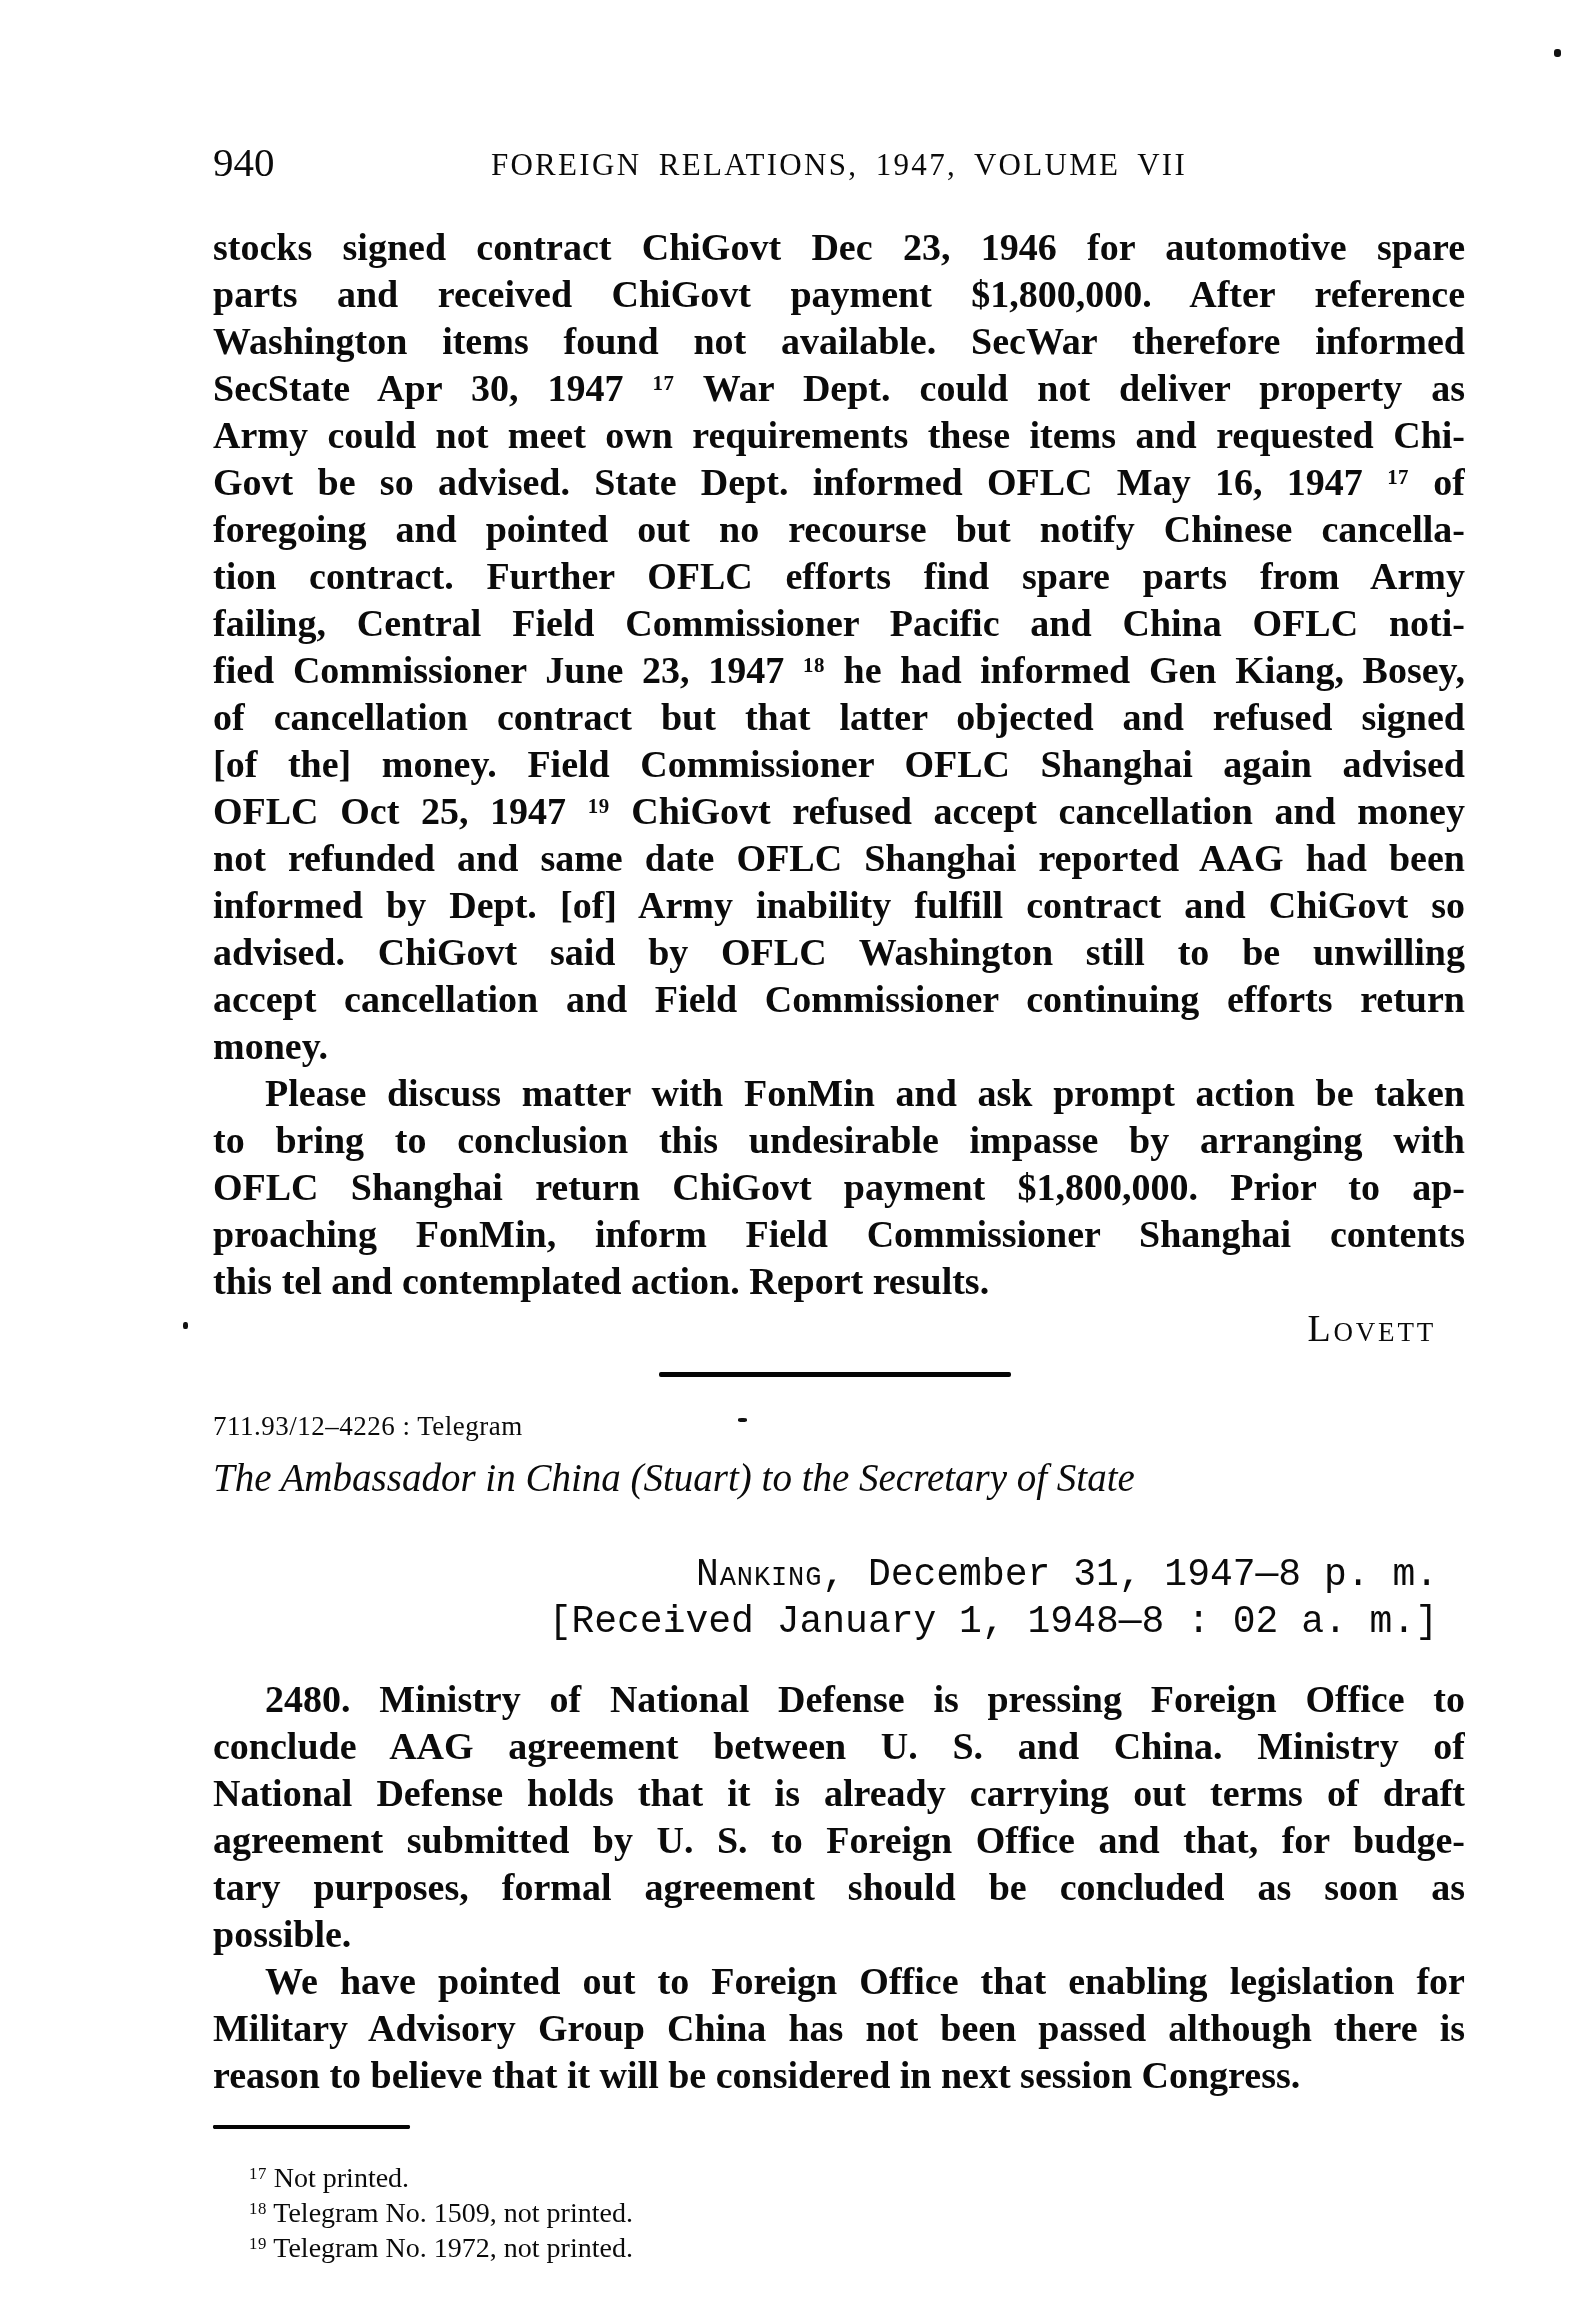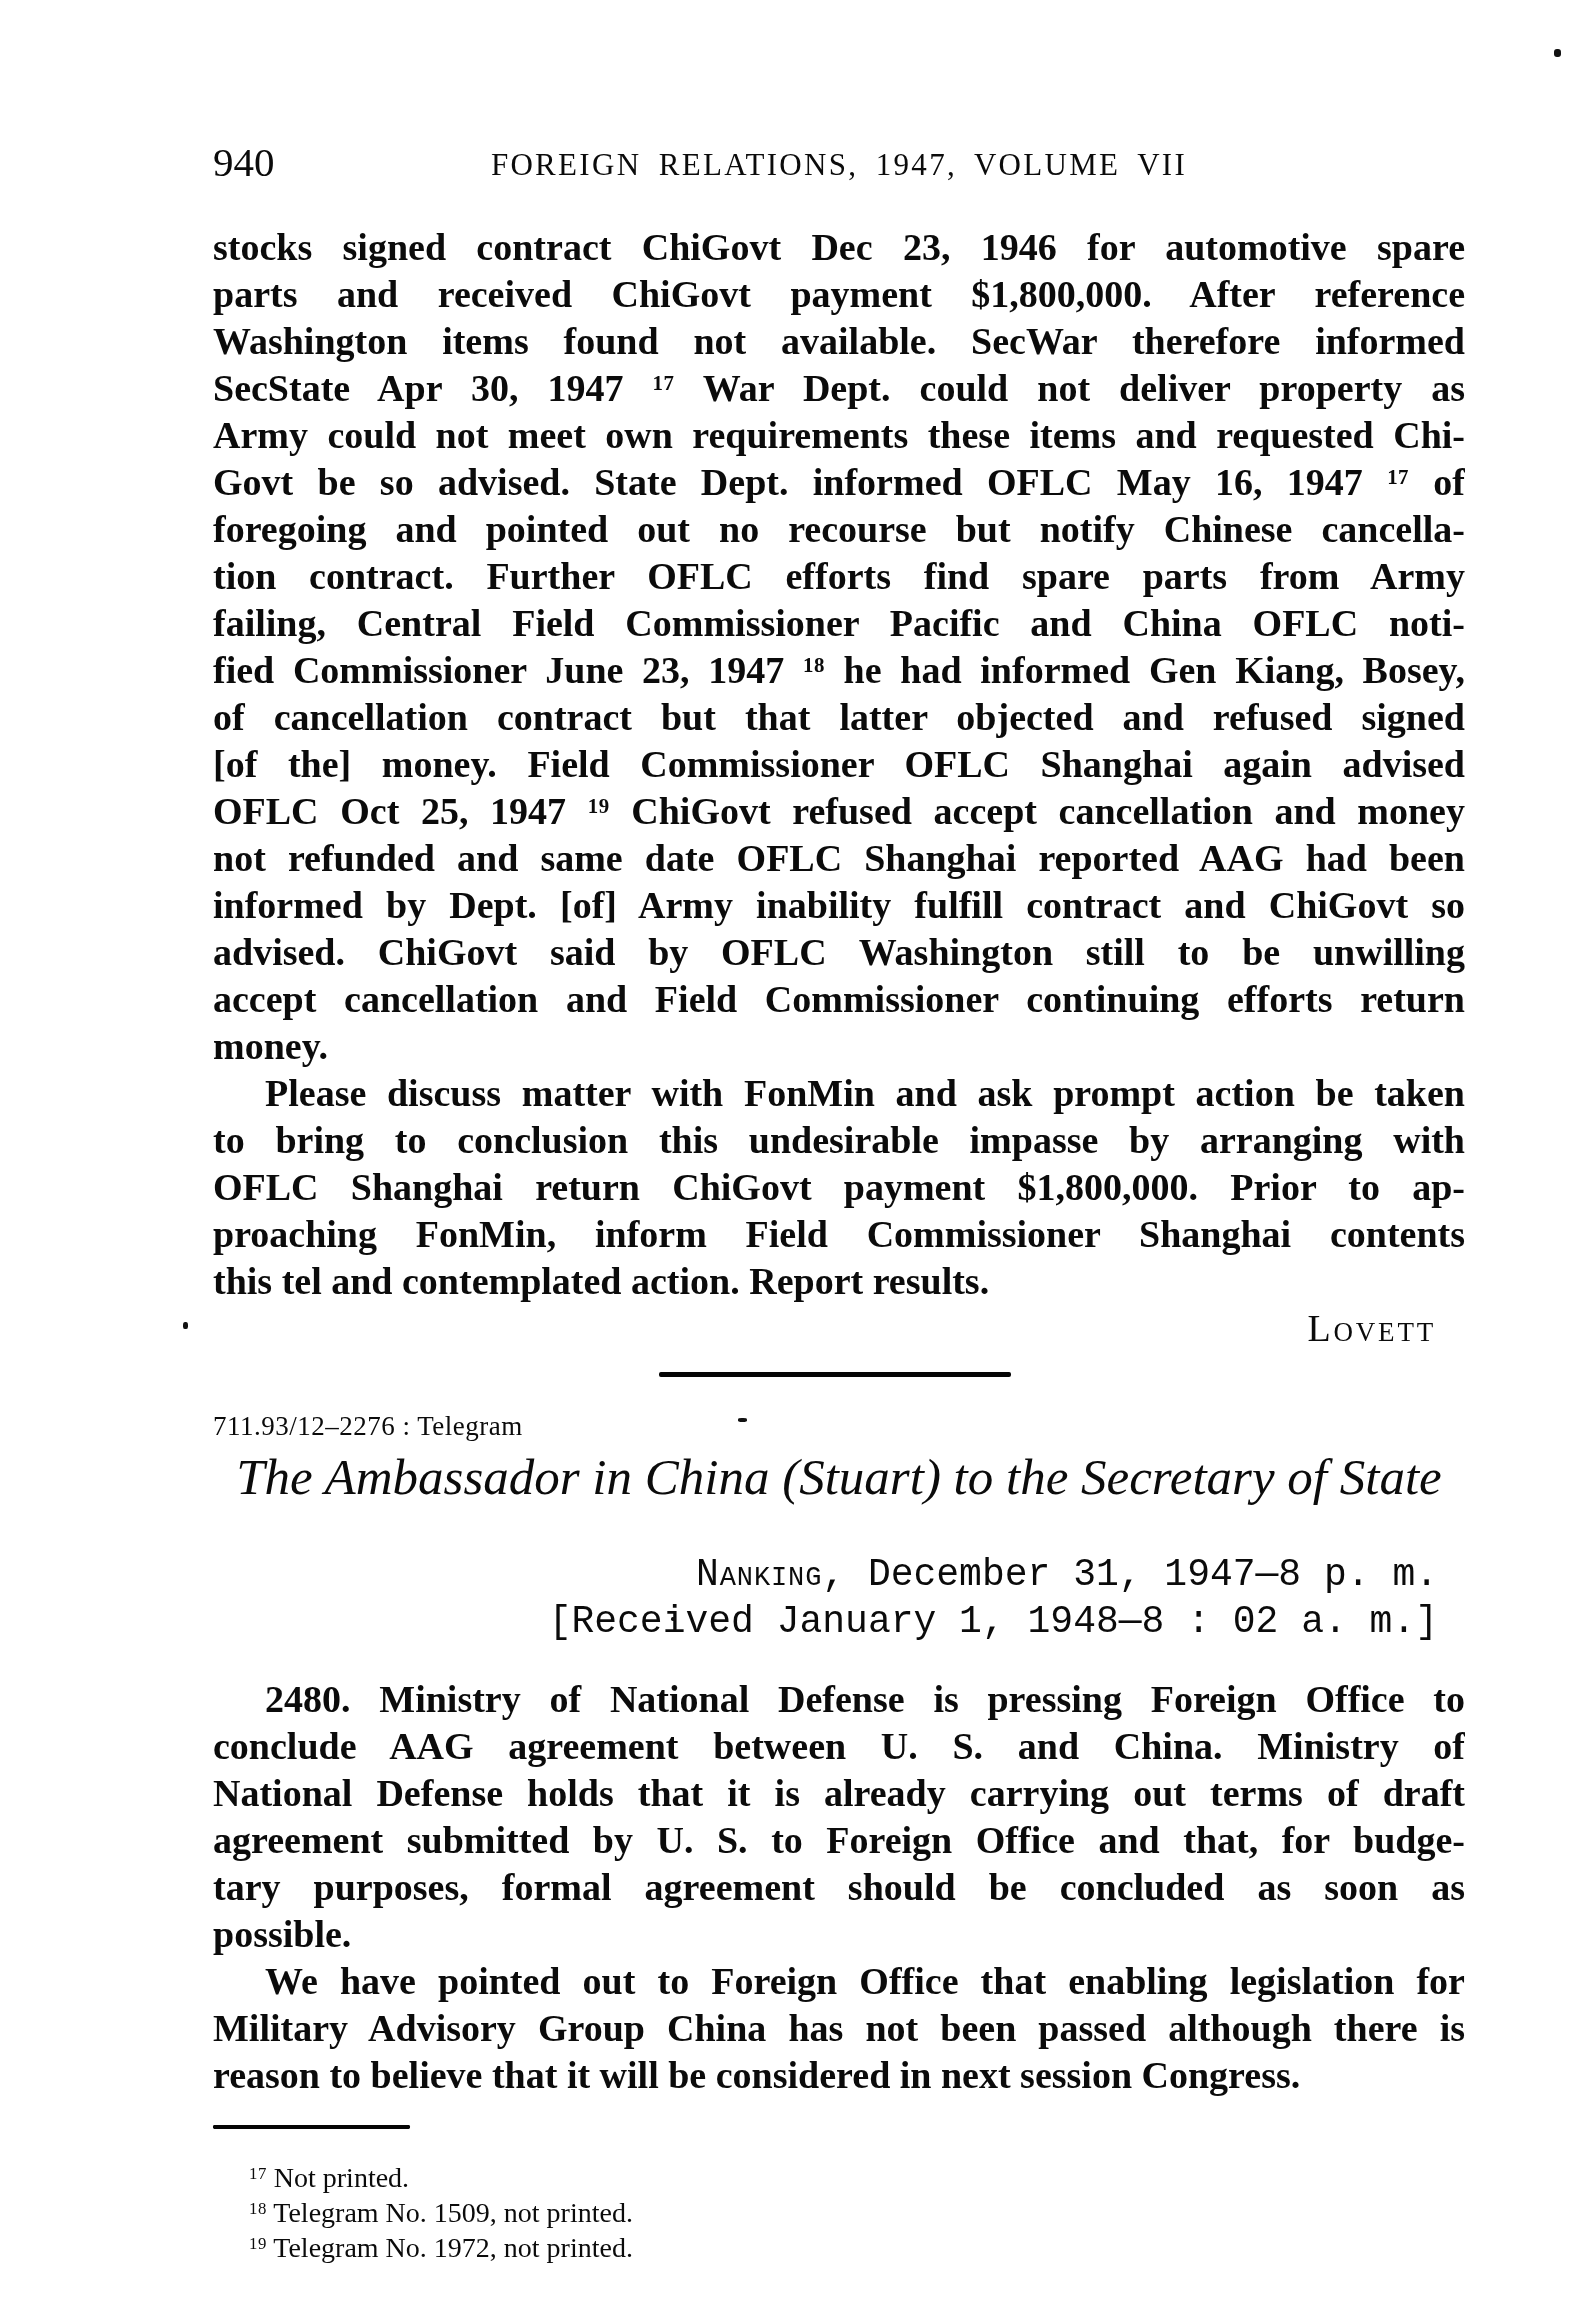--- a/index.html
+++ b/index.html
@@ -36,21 +36,21 @@
   .signature-line {
     height:47px; line-height:47px; text-align:right; padding-right:29px;
     font-variant:small-caps; letter-spacing:2.8px;
   }
   
   .center-rule { position:absolute; left:659px; top:1372px; width:352px; height:5.1px; background:#050505; border-radius:1.9px; }
   
   .ref-line { position:absolute; left:213px; top:1410px; font-size:27px; line-height:32px; letter-spacing:0.5px; }
   .doc-heading {
     position:absolute; left:213px; top:1454px; width:1252px;
-    text-align:center; font-style:italic; font-size:51px; line-height:47px;
+    text-align:left; font-style:italic; font-size:39px; line-height:47px;
   }
   .dateline-block { position:absolute; left:213px; top:1551px; width:1252px; font-size:38px; }
   .dateline-block .rline { height:47px; line-height:47px; text-align:right; padding-right:27px;font-family:Liberation Mono, monospace; }
   .smallcaps { font-variant:small-caps; letter-spacing:0.9px; }
   
   .footnote-rule { position:absolute; left:213px; top:2125px; width:197px; height:4.2px; background:#050505; border-radius:1.4px; }
   .footnotes { position:absolute; left:213px; top:2156px; width:1252px; font-size:28px; }
   .footnote-line { height:35px; line-height:35px; text-indent:36px; }
   .footnote-line sup { font-size:0.6em; vertical-align:0.45em; letter-spacing:0.5px; }
   
@@ -94,21 +94,21 @@
           <div class="line">OFLC Shanghai return ChiGovt payment $1,800,000. Prior to ap-</div>
           <div class="line">proaching FonMin, inform Field Commissioner Shanghai contents</div>
           <div class="line last">this tel and contemplated action. Report results.</div>
         </div>
       </div>
     <div class="signature-line">Lovett</div>
   </div>
 
   <div class="center-rule"></div>
 
-  <div class="ref-line">711.93/12–2276 : Telegram</div>
+  <div class="ref-line">711.93/12–4226 : Telegram</div>
 
   <div class="doc-heading">The Ambassador in China (Stuart) to the Secretary of State</div>
 
   <div class="dateline-block">
     <div class="rline"><span class="smallcaps">Nanking</span><span>, December 31, 1947—8 p. m.</span></div>
     <div class="rline">[Received January 1, 1948—8 : 02 a. m.]</div>
   </div>
 
   <div id="telegram-body" class="flow-block">
     <div>

